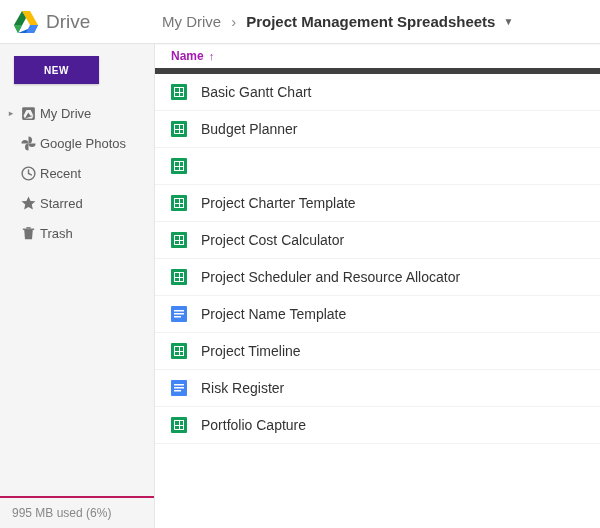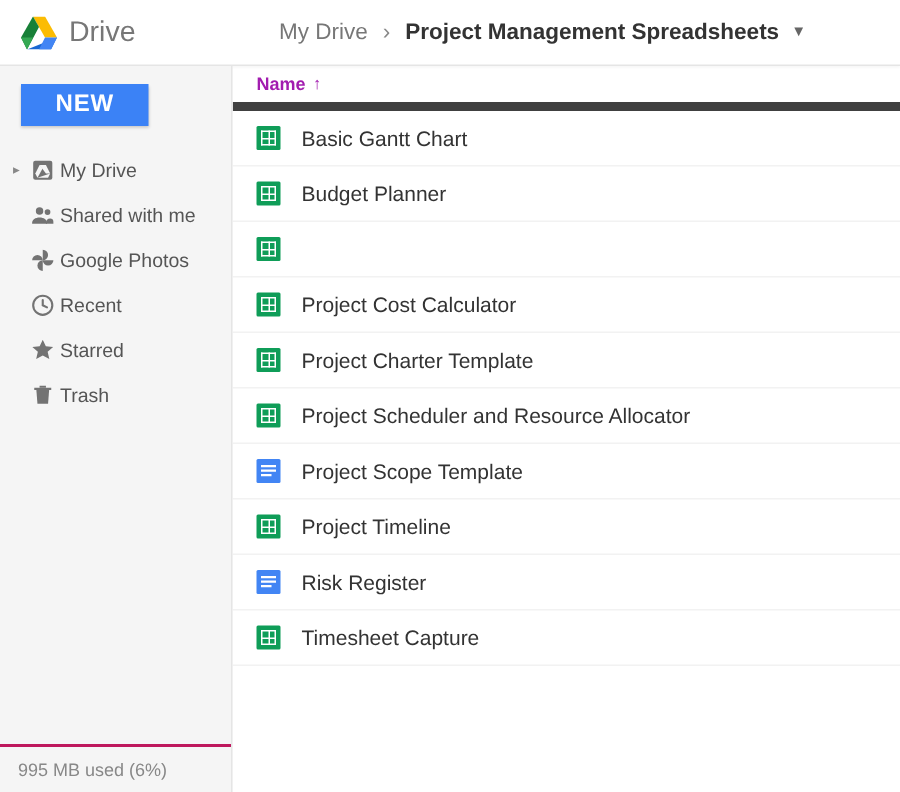--- a/index.html
+++ b/index.html
@@ -12,21 +12,20 @@
       overflow: hidden;
       background: #fff;
     }
     .header {
       height: 44px;
       display: flex;
       align-items: center;
       padding: 0 14px;
       border-bottom: 1px solid #e5e5e5;
       box-shadow: 0 1px 2px rgba(0,0,0,0.04);
-      gap: 24px;
     }
     .drive-logo {
       display: flex;
       align-items: center;
       width: 148px;
     }
     .drive-logo-icon { width: 24px; height: 22px; margin-right: 8px; }
     .drive-logo-text { font-size: 19px; color: #777; font-weight: 400; }
     .breadcrumb {
       display: flex;
@@ -42,24 +41,24 @@
     .sidebar {
       width: 155px;
       background: #f5f5f5;
       border-right: 1px solid #e5e5e5;
       display: flex;
       flex-direction: column;
       padding-top: 12px;
       position: relative;
     }
     .new-btn {
-      background: #3b82f6;
+      background: #4c1d95;
       color: #fff;
       font-weight: bold;
-      font-size: 16px;
+      font-size: 10px;
       letter-spacing: 0.5px;
       border: none;
       width: 85px;
       height: 28px;
       margin: 0 0 14px 14px;
       cursor: pointer;
       box-shadow: 0 1px 2px rgba(0,0,0,0.2);
     }
     .nav-item {
       display: flex;
@@ -173,32 +172,20 @@
               <polygon points="9,7 5,15 7,19 12,10" fill="#f5f5f5"></polygon>
               <polygon points="7,19 19,15 17,19" fill="#f5f5f5"></polygon>
             </svg>
           </span>
           <span class="nav-label">My Drive</span>
         </div>
         <div class="nav-item">
           <span class="nav-caret"></span>
           <span class="nav-icon">
             <svg class="nav" viewBox="0 0 24 24">
-              <circle cx="9" cy="8" r="3.5"></circle>
-              <circle cx="16.5" cy="9" r="2.7"></circle>
-              <path d="M2 19c0-3 3-5 7-5s7 2 7 5v1H2z"></path>
-              <path d="M15 19c0-2 1.5-4 4-4 1.8 0 3 1 3 3v2h-7z"></path>
-            </svg>
-          </span>
-          <span class="nav-label">Shared with me</span>
-        </div>
-        <div class="nav-item">
-          <span class="nav-caret"></span>
-          <span class="nav-icon">
-            <svg class="nav" viewBox="0 0 24 24">
               <path d="M12 2 A5 5 0 0 1 12 12 Z" transform="rotate(0 12 12)"></path>
               <path d="M12 2 A5 5 0 0 1 12 12 Z" transform="rotate(90 12 12)"></path>
               <path d="M12 2 A5 5 0 0 1 12 12 Z" transform="rotate(180 12 12)"></path>
               <path d="M12 2 A5 5 0 0 1 12 12 Z" transform="rotate(270 12 12)"></path>
             </svg>
           </span>
           <span class="nav-label">Google Photos</span>
         </div>
         <div class="nav-item">
           <span class="nav-caret"></span>
@@ -253,53 +240,53 @@
         </div>
         <div class="file-row">
           <span class="file-icon">
             <span class="icon-sheet"></span>
           </span>
         </div>
         <div class="file-row">
           <span class="file-icon">
             <span class="icon-sheet"></span>
           </span>
+          <span class="file-name">Project Charter Template</span>
+        </div>
+        <div class="file-row">
+          <span class="file-icon">
+            <span class="icon-sheet"></span>
+          </span>
           <span class="file-name">Project Cost Calculator</span>
         </div>
         <div class="file-row">
           <span class="file-icon">
             <span class="icon-sheet"></span>
           </span>
-          <span class="file-name">Project Charter Template</span>
-        </div>
-        <div class="file-row">
-          <span class="file-icon">
-            <span class="icon-sheet"></span>
-          </span>
           <span class="file-name">Project Scheduler and Resource Allocator</span>
         </div>
         <div class="file-row">
           <span class="file-icon">
             <span class="icon-doc"></span>
           </span>
-          <span class="file-name">Project Scope Template</span>
+          <span class="file-name">Project Name Template</span>
         </div>
         <div class="file-row">
           <span class="file-icon">
             <span class="icon-sheet"></span>
           </span>
           <span class="file-name">Project Timeline</span>
         </div>
         <div class="file-row">
           <span class="file-icon">
             <span class="icon-doc"></span>
           </span>
           <span class="file-name">Risk Register</span>
         </div>
         <div class="file-row">
           <span class="file-icon">
             <span class="icon-sheet"></span>
           </span>
-          <span class="file-name">Timesheet Capture</span>
+          <span class="file-name">Portfolio Capture</span>
         </div>
       </div>
   </div>
 </div>
 
 </body></html>

